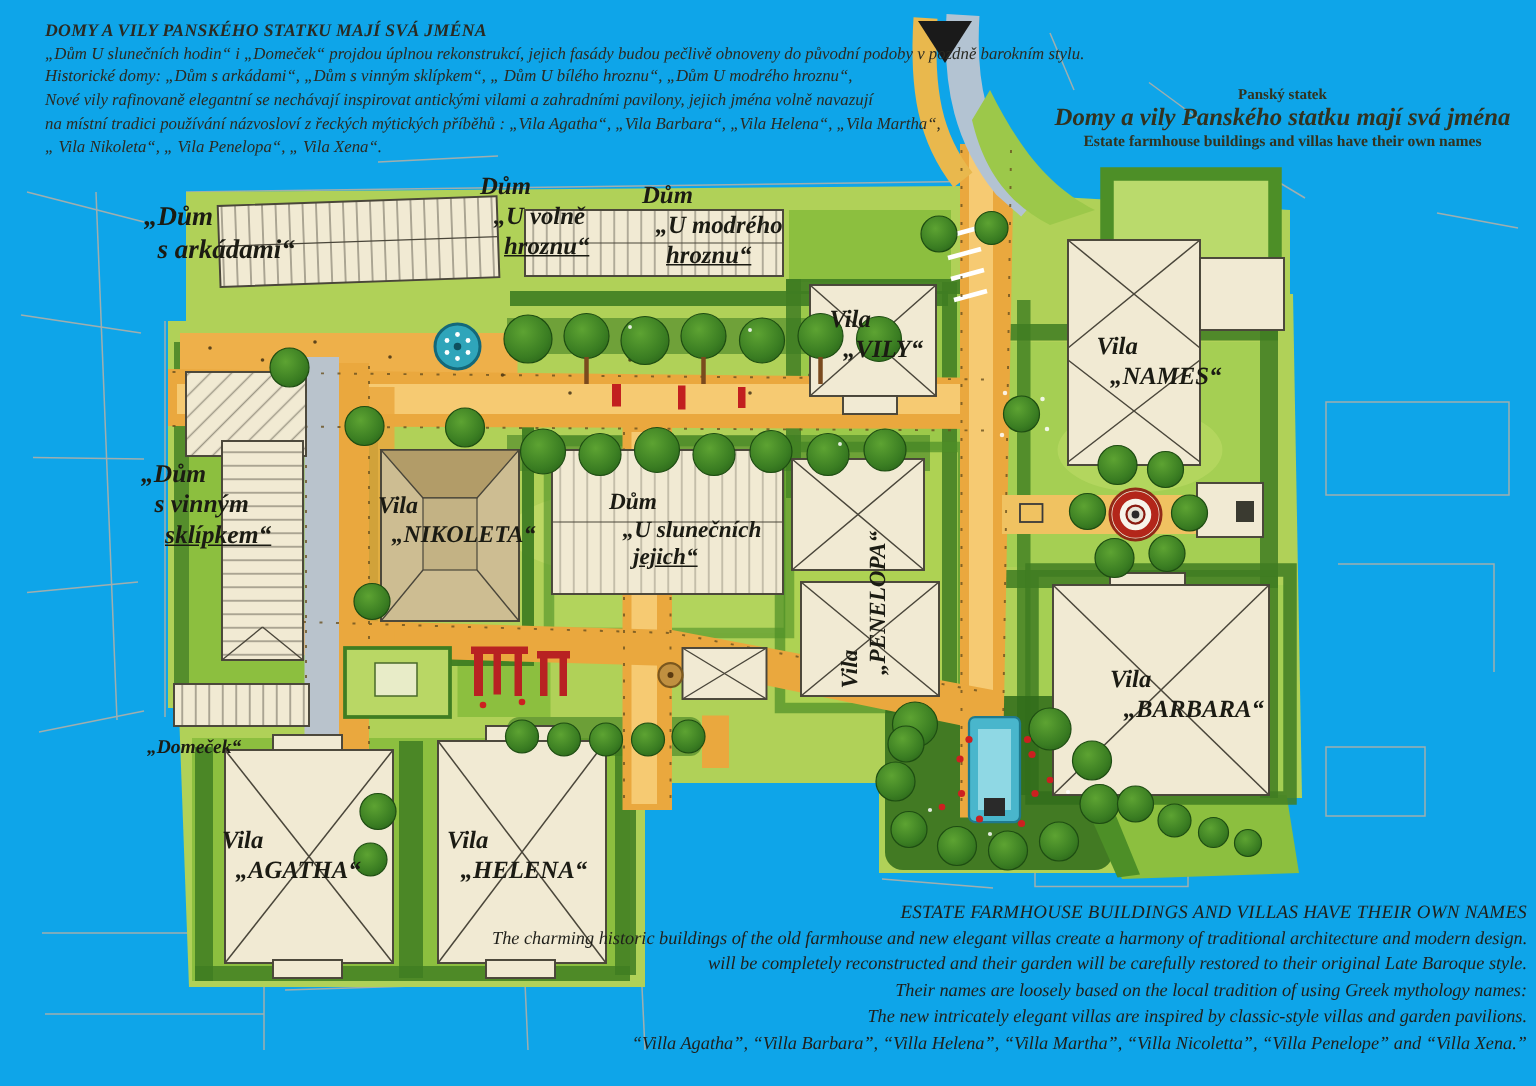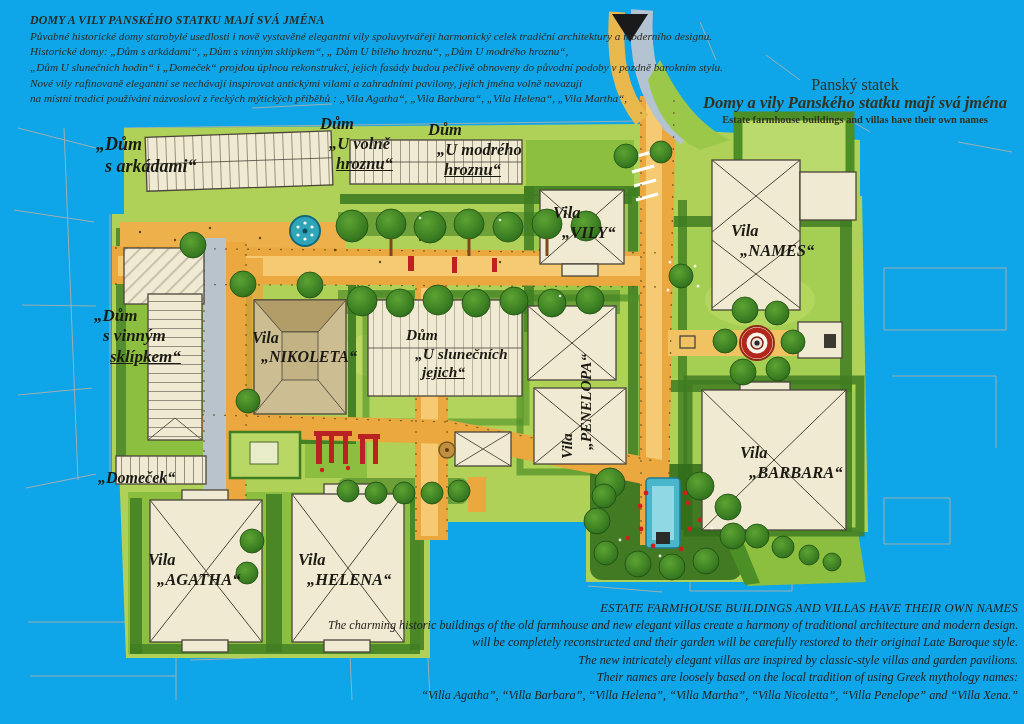--- a/index.html
+++ b/index.html
@@ -3,21 +3,21 @@
 <meta charset="utf-8">
 <style>
   html,body{margin:0;padding:0;background:#ffffff;}
   #page{position:relative;width:1024px;height:724px;background:#0ea5e9;overflow:hidden;
         font-family:"Liberation Serif",serif;}
   
   .hdr-left{position:absolute;left:30px;top:12px;width:720px;
             font-style:italic;font-size:11.2px;line-height:1.4;color:#2a2a22;white-space:nowrap;}
   .hdr-left .title{font-weight:bold;font-size:11.8px;letter-spacing:.2px;}
   .hdr-right{position:absolute;left:690px;top:58px;width:330px;text-align:center;color:#32321f;}
-  .hdr-right .l1{font-weight:normal;font-size:16px;margin-top:18px;}
+  .hdr-right .l1{font-weight:bold;font-size:10px;}
   .hdr-right .l2{font-weight:bold;font-style:italic;font-size:16.5px;line-height:1.15;}
   .hdr-right .l3{font-weight:bold;font-size:10.4px;line-height:1.3;}
   .ftr-right{position:absolute;right:6px;top:599px;width:690px;text-align:right;
              font-style:italic;font-size:12.2px;line-height:1.43;color:#1f1f1a;white-space:nowrap;}
   .ftr-right .title{font-size:12.6px;letter-spacing:.2px;}
   
   .map-label{position:absolute;font-family:"Liberation Serif",serif;font-style:italic;
              font-weight:bold;color:#1b1b13;line-height:1.2;white-space:nowrap;z-index:5;}
   .map-label div:nth-child(2){padding-left:9px;}
   .map-label div:nth-child(3){padding-left:16px;text-decoration:underline;}
@@ -391,39 +391,39 @@
           <circle cx="322" cy="470" r="2.2"></circle>
           <circle cx="348" cy="468" r="2.2"></circle>
     </g>
   </g>
 
   <polygon points="612,14 648,14 630,42" fill="#1a1a1a"></polygon>
 </svg>
 
 <div class="hdr-left">
   <div class="title">DOMY A VILY PANSKÉHO STATKU MAJÍ SVÁ JMÉNA</div>
-  <div>Půvabné historické domy starobylé usedlosti i nově vystavěné elegantní vily spoluvytvářejí harmonický celek tradiční architektury a moderního designu.</div>
+  <div>„Dům U slunečních hodin“ i „Domeček“  projdou úplnou rekonstrukcí, jejich fasády budou pečlivě obnoveny do původní podoby v pozdně barokním stylu.</div>
   <div>Historické domy: „Dům s arkádami“, „Dům s vinným sklípkem“, „ Dům U bílého hroznu“, „Dům U modrého hroznu“,</div>
-  <div>„Dům U slunečních hodin“ i „Domeček“  projdou úplnou rekonstrukcí, jejich fasády budou pečlivě obnoveny do původní podoby v pozdně barokním stylu.</div>
   <div>Nové vily rafinovaně elegantní se nechávají inspirovat antickými vilami a zahradními pavilony,  jejich jména volně navazují</div>
   <div>na místní tradici používání názvosloví z řeckých mýtických příběhů : „Vila Agatha“, „Vila Barbara“, „Vila Helena“, „Vila Martha“,</div>
+  <div>„ Vila Nikoleta“, „ Vila Penelopa“, „ Vila Xena“.</div>
 </div>
 
 <div class="hdr-right">
   <div class="l1">Panský statek</div>
   <div class="l2">Domy a vily Panského statku mají svá jména</div>
   <div class="l3">Estate farmhouse buildings and villas have their own names</div>
 </div>
 
 <div class="ftr-right">
   <div class="title">ESTATE FARMHOUSE BUILDINGS AND VILLAS HAVE THEIR OWN NAMES</div>
   <div>The charming historic buildings of the old farmhouse and new elegant villas create a harmony of traditional architecture and modern design.</div>
   <div>will be completely reconstructed and their garden will be carefully restored to their original Late Baroque style.</div>
+  <div>Their names are loosely based on the local tradition of using Greek mythology names:</div>
   <div>The new intricately elegant villas are inspired by classic-style villas and garden pavilions.</div>
-  <div>Their names are loosely based on the local tradition of using Greek mythology names:</div>
   <div>“Villa Agatha”, “Villa Barbara”, “Villa Helena”, “Villa Martha”, “Villa Nicoletta”, “Villa Penelope” and “Villa Xena.”</div>
 </div>
 
 <div class="map-label" style="left:96px;top:134px;font-size:18px">
   <div>„Dům</div>
   <div>s arkádami“</div>
 </div>
 <div class="map-label" style="left:320px;top:114px;font-size:16.5px">
   <div>Dům</div>
   <div>„U volně</div>
@@ -457,21 +457,21 @@
   <div>jejich“</div>
 </div>
 <div class="map-label rot90" style="left:505px;top:362px;font-size:15.5px">
   <div>Vila</div>
   <div>„PENELOPA“</div>
 </div>
 <div class="map-label" style="left:740px;top:443px;font-size:16.5px">
   <div>Vila</div>
   <div>„BARBARA“</div>
 </div>
-<div class="map-label" style="left:98px;top:468px;font-size:16px">
+<div class="map-label" style="left:98px;top:490px;font-size:13px">
   <div>„Domeček“</div>
 </div>
 <div class="map-label" style="left:148px;top:550px;font-size:16.5px">
   <div>Vila</div>
   <div>„AGATHA“</div>
 </div>
 <div class="map-label" style="left:298px;top:550px;font-size:16.5px">
   <div>Vila</div>
   <div>„HELENA“</div>
 </div>

